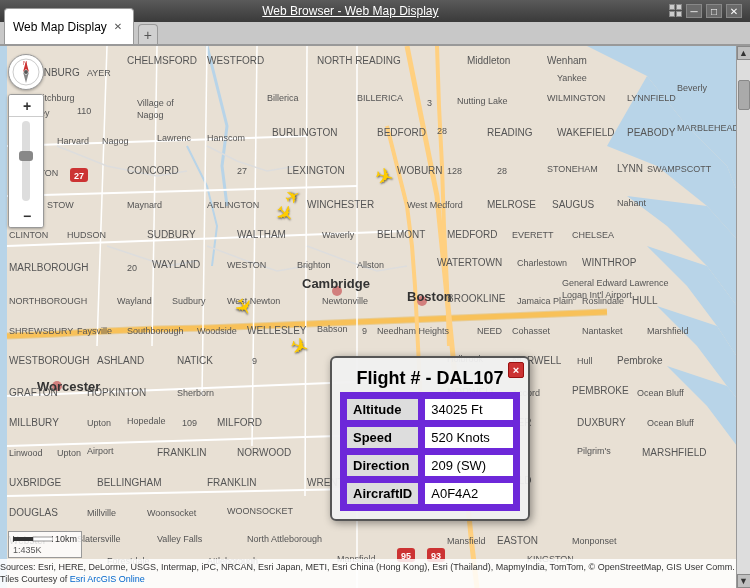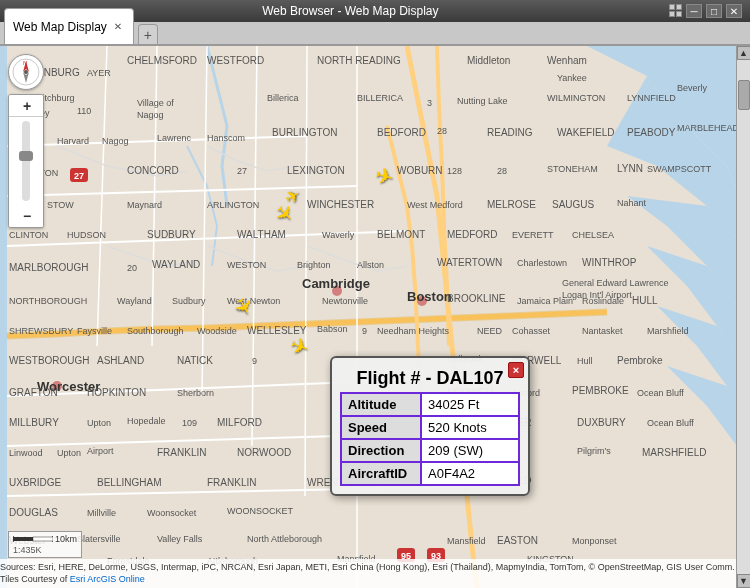--- a/index.html
+++ b/index.html
@@ -9,21 +9,21 @@
     .title-bar {
       height: 22px;
       background: linear-gradient(to bottom, #5a5a5a, #3a3a3a);
       display: flex;
       align-items: center;
       justify-content: space-between;
       padding: 0 8px;
       color: #fff;
       font-size: 12px;
     }
-    .title-bar-title { flex: 1; text-align: center; font-size: 12px; }
+    .title-bar-title { flex: 1; text-align: center; font-size: 12px; text-decoration: underline; }
     .title-bar-controls { display: flex; gap: 4px; }
     .title-bar-controls span {
       display: inline-flex; align-items: center; justify-content: center;
       width: 16px; height: 14px; font-size: 10px; cursor: pointer;
       background: #6a6a6a; border: 1px solid #888; color: #fff;
     }
     .title-bar-left { display: flex; gap: 2px; font-size: 11px; }
     .title-bar-left span { cursor: pointer; }
 
     
@@ -209,21 +209,21 @@
       text-align: center;
       margin-bottom: 3px;
       margin-top: 2px;
     }
     .popup-table {
       width: 100%;
       border-collapse: collapse;
       font-size: 13px;
     }
     .popup-table td {
-      border: 2px solid #6d28d9;
+      border: 7px solid #6d28d9;
       padding: 3px 6px;
     }
     .popup-table .label-cell {
       font-weight: bold;
       background: #ddd;
       width: 45%;
     }
     .popup-table .value-cell {
       background: #fff;
     }

